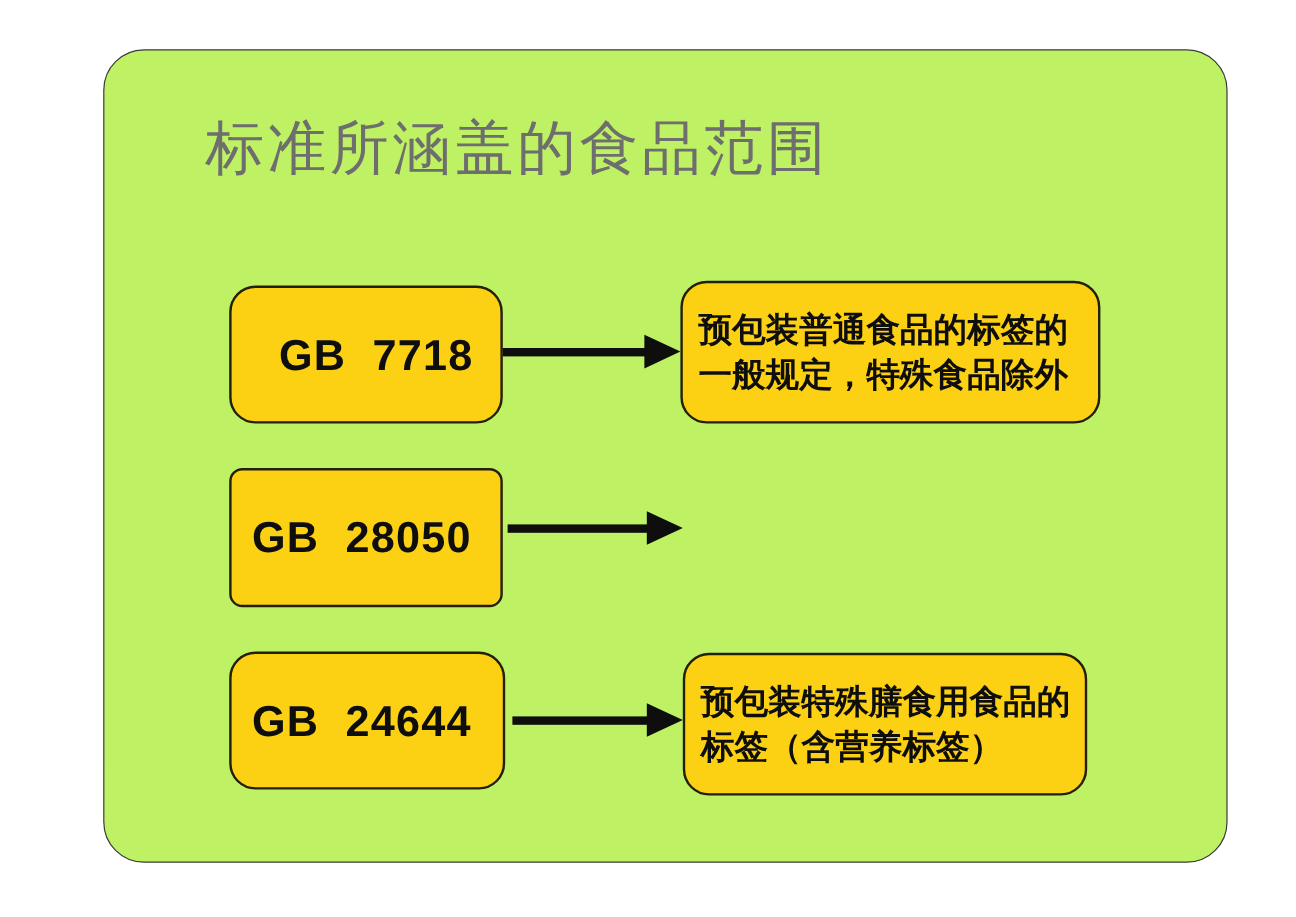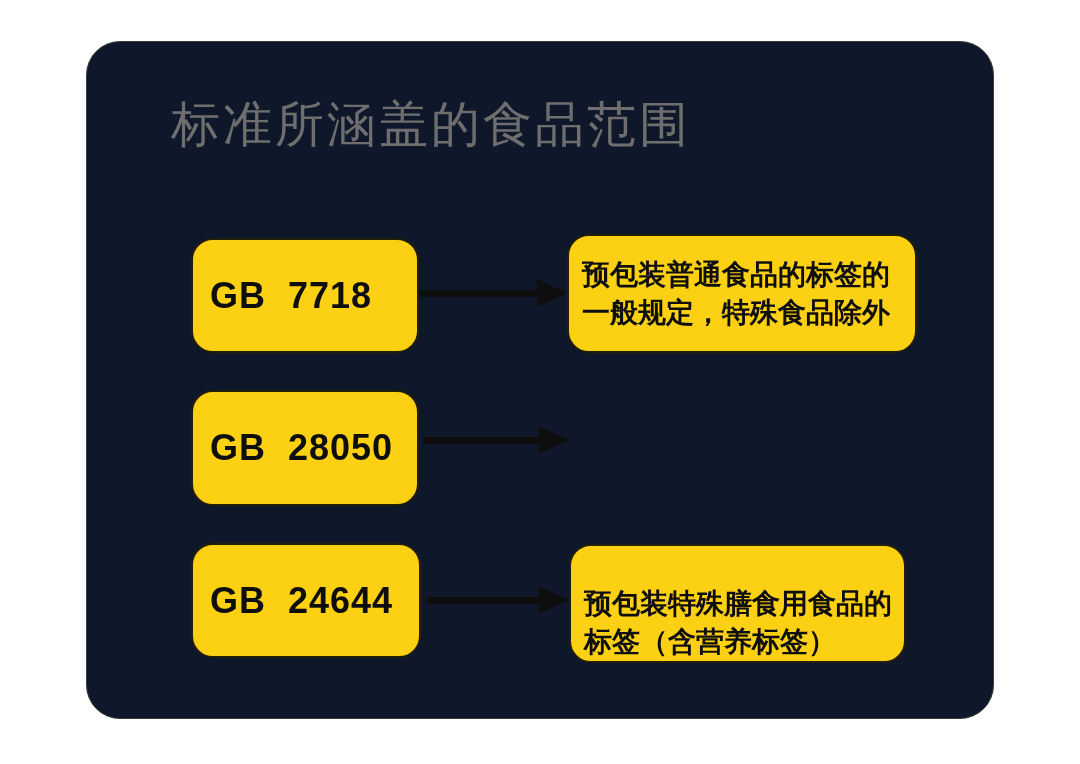--- a/index.html
+++ b/index.html
@@ -16,21 +16,22 @@
     overflow: hidden;
   }
   .frame {
     position: absolute;
     left: 86px;
     top: 41px;
     width: 906px;
     height: 676px;
     border: 1.5px solid #3a3a3a;
     border-radius: 34px;
-    background: #0f172a;
+    background: #bef264;
+    padding-left: 29px;
   }
   .title {
     position: absolute;
     left: 84px;
     top: 58px;
     margin: 0;
     font-size: 49px;
     line-height: 1;
     font-weight: 500;
     color: #6e6e6e;
@@ -54,26 +55,26 @@
     letter-spacing: 1px;
     white-space: pre;
   }
   .desc-box {
     padding: 0 12px 0 13px;
     font-size: 28px;
     font-weight: 600;
     line-height: 1.35;
     white-space: pre-line;
   }
-  .row1-left  { left: 104px; top: 196px; width: 228px; height: 115px; }
+  .row1-left  { left: 104px; top: 196px; width: 228px; height: 115px; justify-content: center; }
   .row1-right { left: 480px; top: 192px; width: 350px; height: 119px; }
-  .row2-left  { left: 104px; top: 348px; width: 228px; height: 116px; }
+  .row2-left  { left: 104px; top: 348px; width: 228px; height: 116px; border-radius: 11px; }
   .row2-right { left: 482px; top: 341px; width: 342px; height: 115px; }
   .row3-left  { left: 104px; top: 501px; width: 230px; height: 115px; }
-  .row3-right { left: 482px; top: 502px; width: 337px; height: 119px; align-items: flex-end; }
+  .row3-right { left: 482px; top: 502px; width: 337px; height: 119px; }
   .arrow {
     position: absolute;
     height: 28px;
   }
   .row1-arrow { left: 332px; top: 237px; width: 148px; }
   .row2-arrow { left: 336px; top: 384px; width: 146px; }
   .row3-arrow { left: 340px; top: 544px; width: 142px; }
   .arrow-line {
     position: absolute;
     left: 0;

